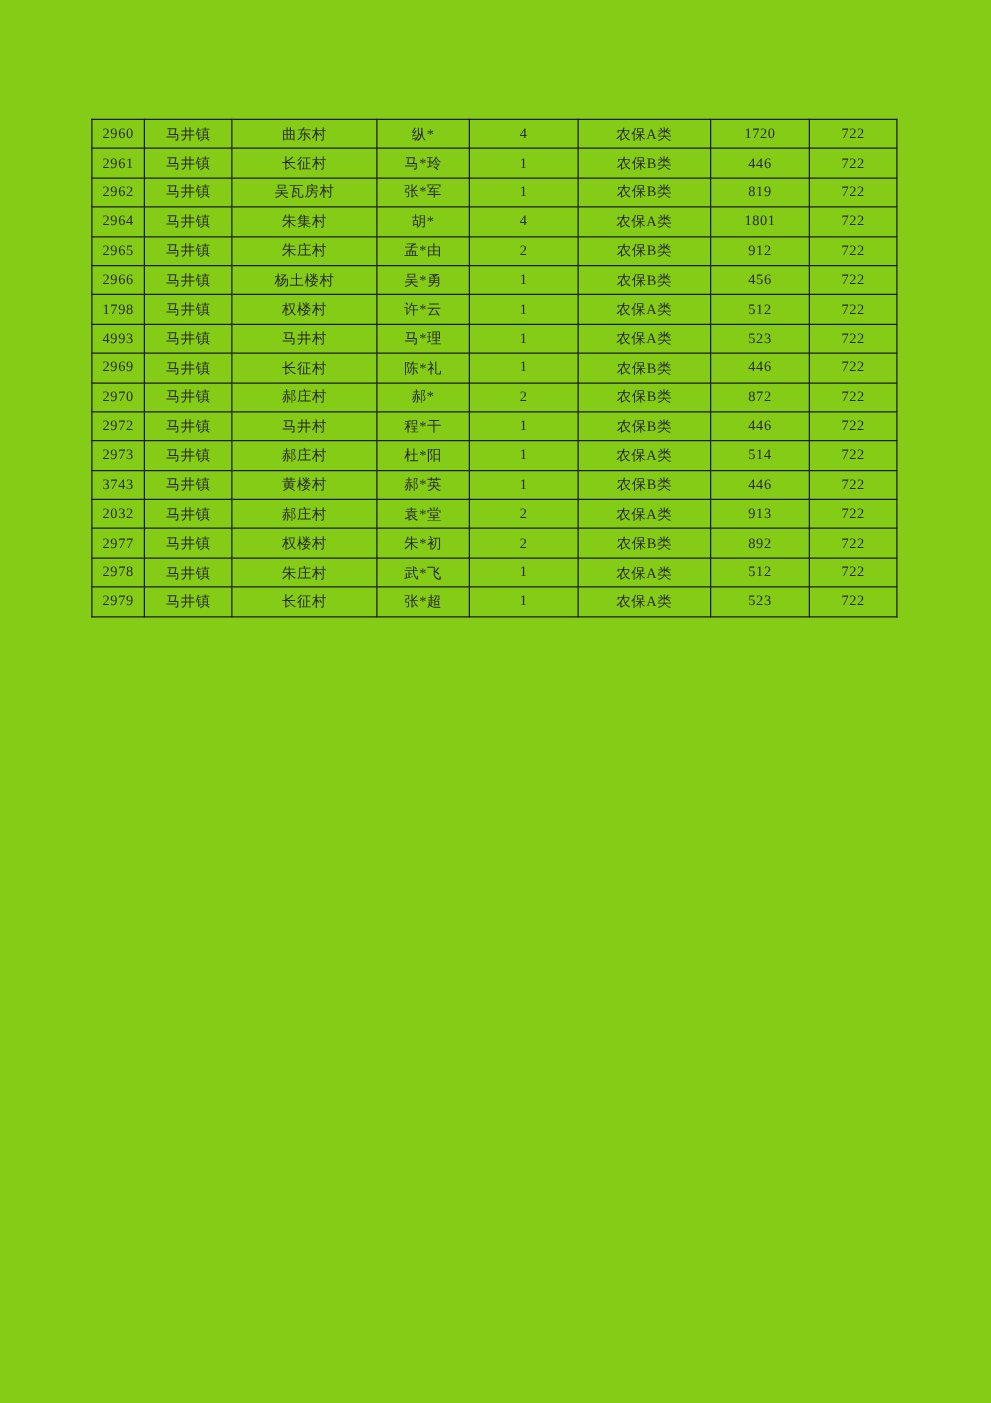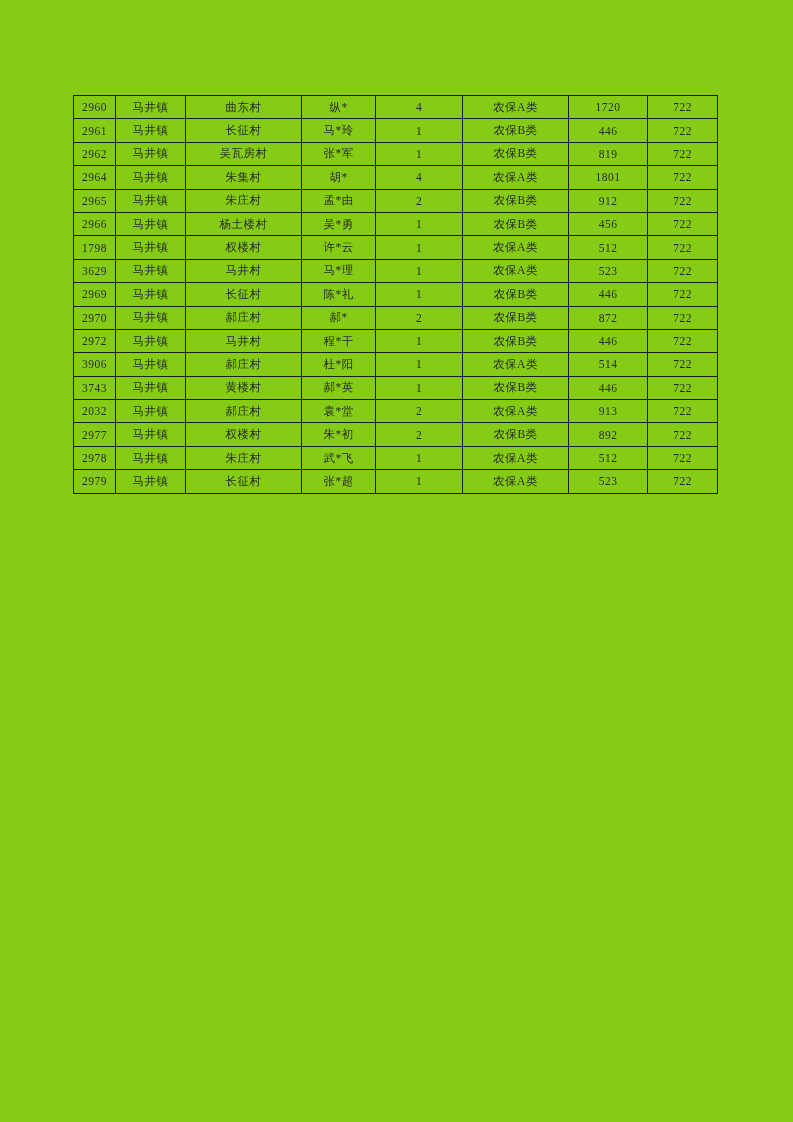--- a/index.html
+++ b/index.html
@@ -124,21 +124,21 @@
           <td>1798</td>
           <td>马井镇</td>
           <td>权楼村</td>
           <td>许*云</td>
           <td>1</td>
           <td>农保A类</td>
           <td>512</td>
           <td>722</td>
         </tr>
         <tr>
-          <td>3629</td>
+          <td>4993</td>
           <td>马井镇</td>
           <td>马井村</td>
           <td>马*理</td>
           <td>1</td>
           <td>农保A类</td>
           <td>523</td>
           <td>722</td>
         </tr>
         <tr>
           <td>2969</td>
@@ -164,21 +164,21 @@
           <td>2972</td>
           <td>马井镇</td>
           <td>马井村</td>
           <td>程*干</td>
           <td>1</td>
           <td>农保B类</td>
           <td>446</td>
           <td>722</td>
         </tr>
         <tr>
-          <td>3906</td>
+          <td>2973</td>
           <td>马井镇</td>
           <td>郝庄村</td>
           <td>杜*阳</td>
           <td>1</td>
           <td>农保A类</td>
           <td>514</td>
           <td>722</td>
         </tr>
         <tr>
           <td>3743</td>

